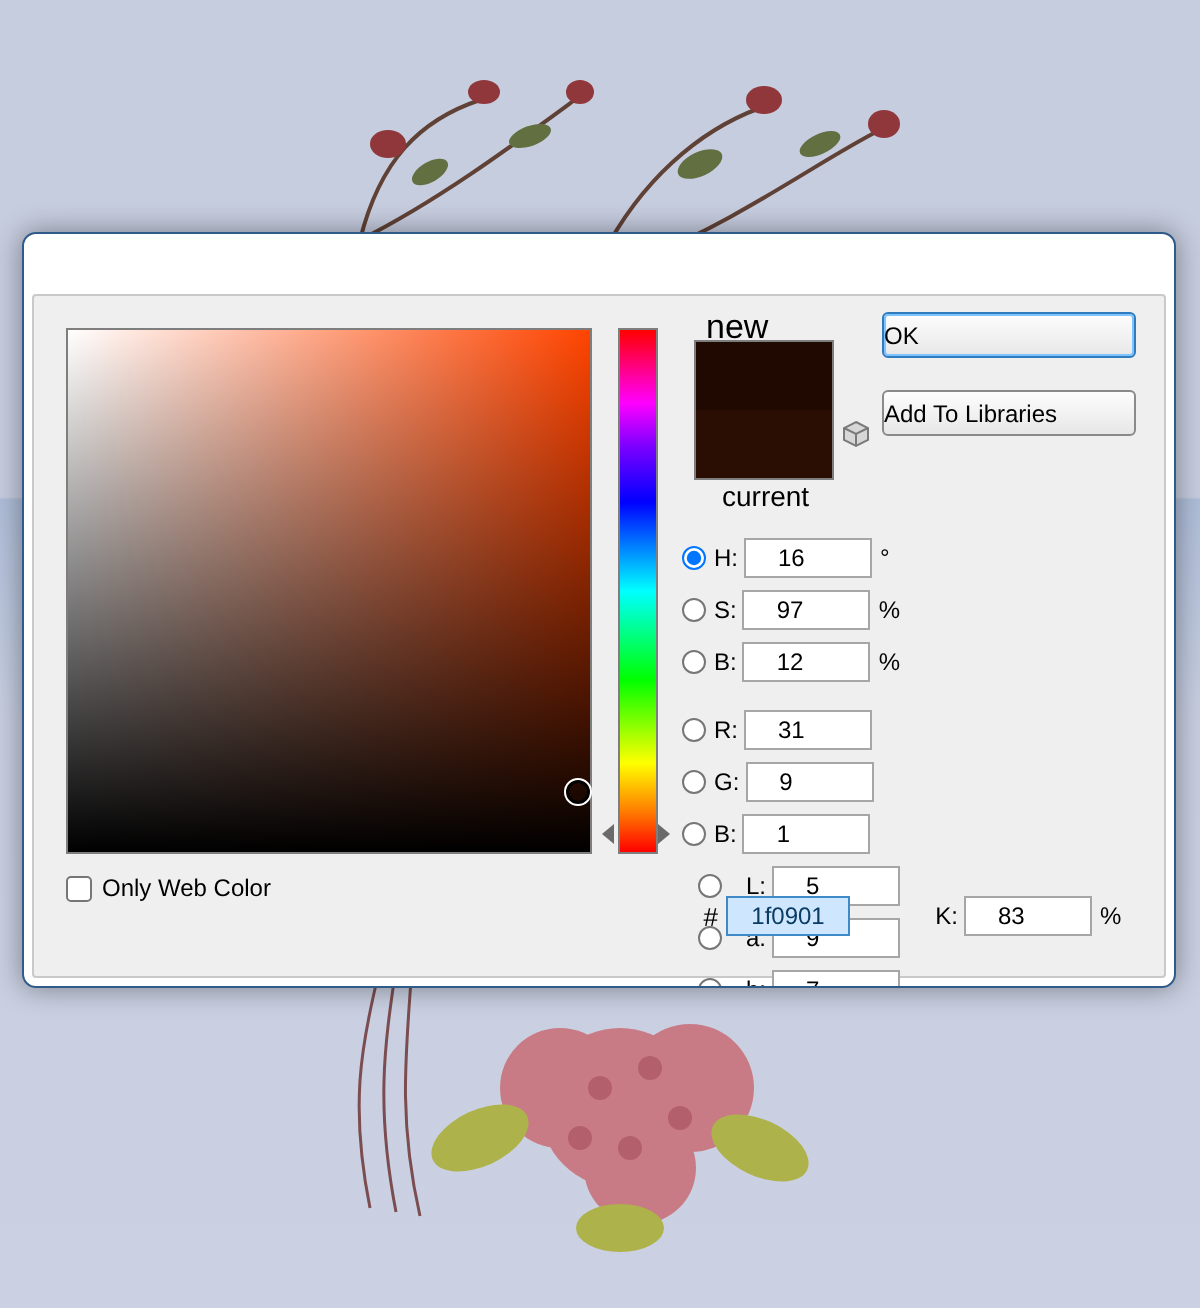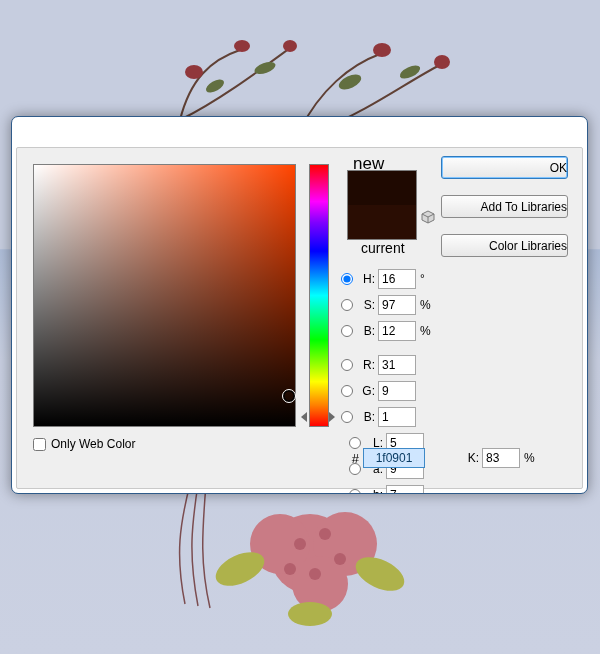--- a/index.html
+++ b/index.html
@@ -23,30 +23,30 @@
   .hue-arrow-l,.hue-arrow-r{position:absolute;width:0;height:0;border-top:5px solid transparent;border-bottom:5px solid transparent}
   .hue-arrow-l{left:284px;border-right:6px solid #6a6a6a}
   .hue-arrow-r{left:312px;border-left:6px solid #6a6a6a}
   .preview{position:absolute;left:330px;top:22px;width:68px;height:68px;border:1px solid #7e7e7e;font-size:0}
   .preview .new{height:34px;background:#1f0901}
   .preview .cur{height:34px;background:#2a0d03}
   .lbl-new{position:absolute;left:336px;top:6px;font-size:17px}
   .lbl-cur{position:absolute;left:344px;top:92px;font-size:14px}
   .cube{position:absolute;left:404px;top:62px;width:14px;height:14px}
   .btncol{position:absolute;left:424px;top:8px;width:127px;display:flex;flex-direction:column;gap:6px}
-  .btn{height:21px;border:1px solid #8a8a8a;border-radius:3px;background:linear-gradient(180deg,#fdfdfd,#e7e7e7);display:flex;align-items:center;justify-content:flex-end;font-size:12px;cursor:default}
+  .btn{height:21px;border:1px solid #8a8a8a;border-radius:3px;background:linear-gradient(180deg,#fdfdfd,#e7e7e7);display:flex;align-items:center;justify-content:flex-start;font-size:12px;cursor:default}
   .btn.primary{border-color:#2f7bbf;box-shadow:0 0 0 1px #7fc4ff inset}
   .btncol .spacer{height:4px}
   .webchk{position:absolute;left:16px;top:289px;display:flex;align-items:center;gap:5px}
   .webchk input{margin:0}
   .fields{position:absolute;left:324px;top:118px;width:232px}
   .row{display:flex;align-items:center;height:26px}
   .radio{width:12px;height:12px;margin:0 4px 0 0}
   .flabel{width:18px;text-align:right;margin-right:3px}
-  .num{width:30px;height:18px;border:1px solid #a6a6a6;background:#fff;text-align:left;padding:0 3px;font-family:inherit;font-size:12px}
+  .num{width:30px;height:18px;border:1px solid #a6a6a6;background:#fff;text-align:left;padding:0 16px;font-family:inherit;font-size:12px}
   .unit{width:14px;margin-left:4px}
   .col{display:inline-block;vertical-align:top}
   .colA{width:102px}
   .colB{width:120px;margin-left:8px}
   .hexrow{position:absolute;left:324px;top:300px;display:flex;align-items:center}
   .hexlabel{width:18px;text-align:right;margin-right:4px;font-size:13px}
   .hex{width:54px;height:18px;border:1px solid #3e89c7;background:#cfe6ff;padding:0 3px;font-family:inherit;font-size:12px;text-align:center;color:#0a3c63}
   .colk{position:absolute;left:446px;top:300px;display:flex;align-items:center}
 </style>
 </head>
@@ -129,23 +129,20 @@
 
     <div class="btncol">
       <div class="btn primary">
           <span>OK</span>
         </div>
       <div class="spacer"></div>
       <div class="btn">
           <span>Add To Libraries</span>
         </div>
       <div class="spacer"></div>
-      <div class="btn">
-          <span>Color Libraries</span>
-        </div>
     </div>
 
     <div class="fields">
       <div class="col colA">
         <div class="row">
             <input type="radio" class="radio" checked="" style="">
             <span class="flabel">H:</span>
             <input class="num" value="16" style="">
             <span class="unit">°</span>
           </div>

